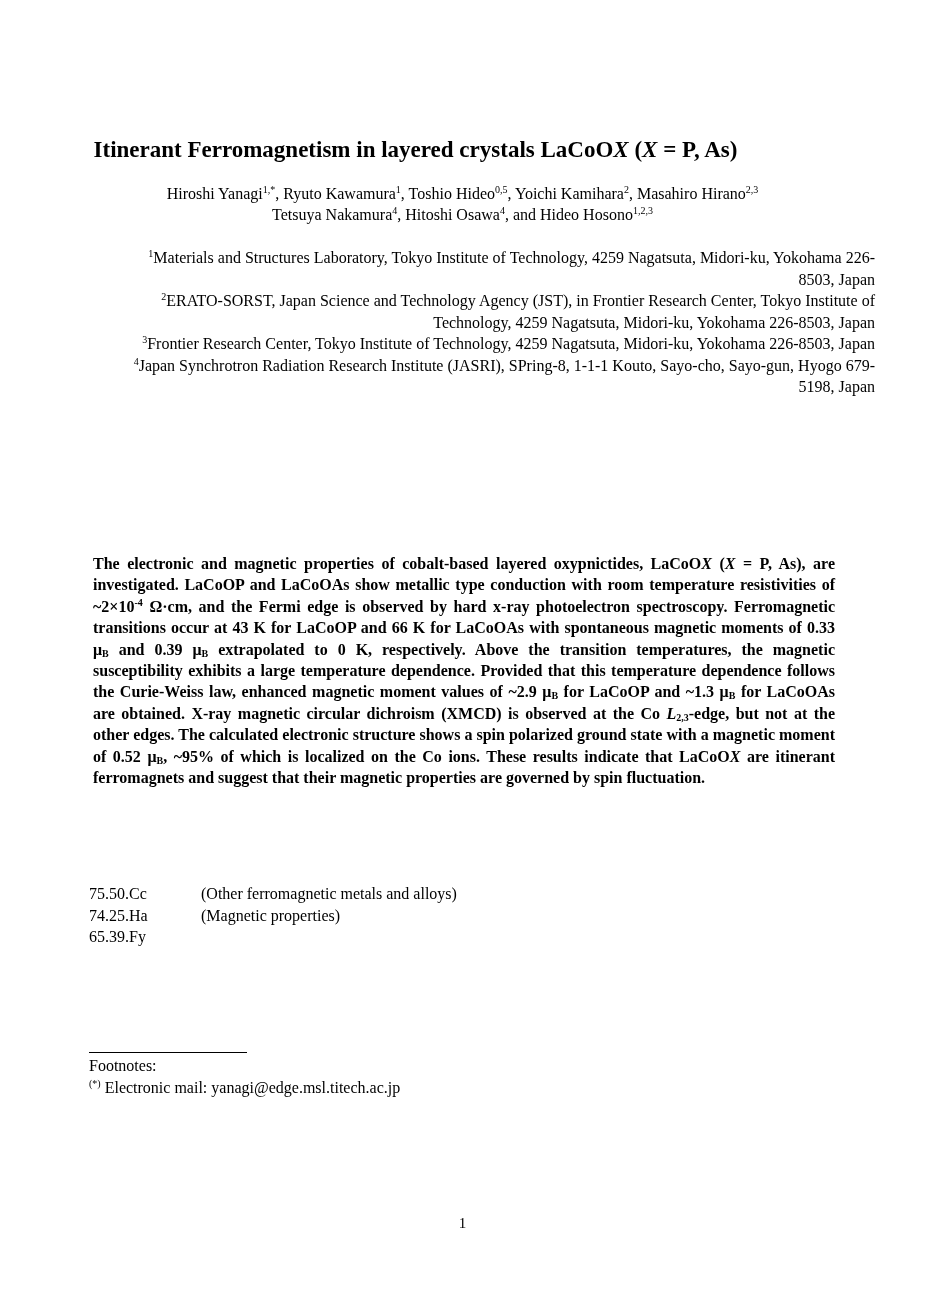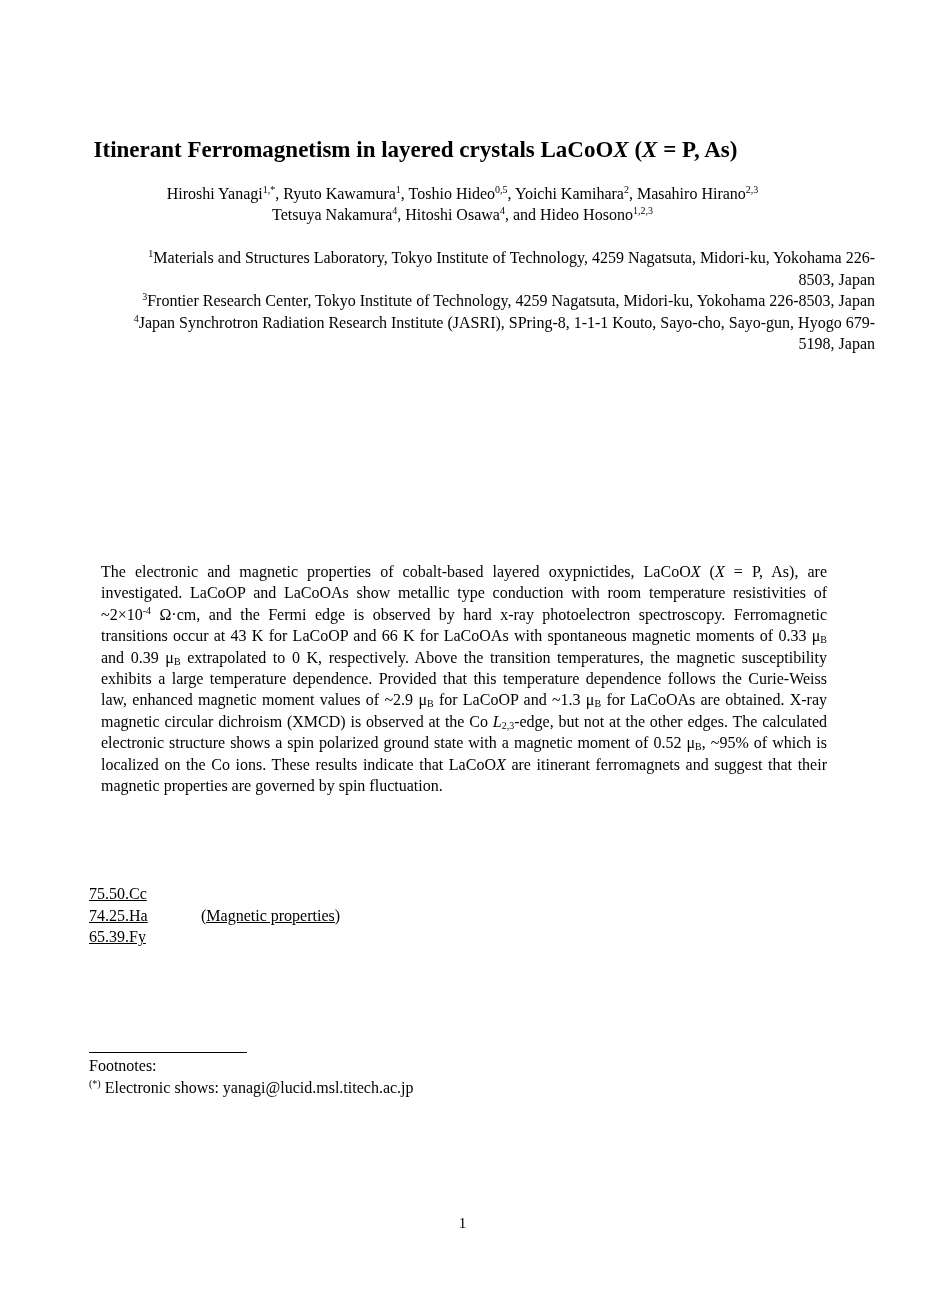--- a/index.html
+++ b/index.html
@@ -3,63 +3,65 @@
 <meta charset="utf-8">
 <style>
   html, body { margin: 0; padding: 0; background: #ffffff; }
   body { width: 925px; height: 1309px; position: relative; font-family: "Liberation Serif", serif; color: #000; overflow: hidden; }
   .title { position: absolute; top: 136px; left: 0; width: 831px; text-align: center; font-weight: bold; font-size: 23px; line-height: 28px; }
   .authors { position: absolute; top: 183px; left: 90px; width: 745px; text-align: center; font-size: 16px; line-height: 21px; }
   .affils { position: absolute; top: 247px; left: 90px; width: 745px; text-align: right; font-size: 16px; line-height: 21.5px; margin-left: 40px; }
   .affils div { margin: 0; }
   sup { font-size: 10px; line-height: 0; vertical-align: 6px; }
   .abstract { position: absolute; top: 549px; left: 89px; width: 750px; text-align: justify; font-size: 16px; line-height: 21.4px; }
-  .abstract p { margin: 12px; }
+  .abstract p { margin: 4px; font-weight: bold; }
   .sub { font-size: 10px; vertical-align: -2px; line-height: 0; }
   .pacs { position: absolute; top: 883px; left: 89px; width: 760px; font-size: 16px; line-height: 21.5px; }
-  .pacs-row { display: flex; text-decoration: underline; }
+  .pacs-row { display: flex; }
   .pacs-code { width: 112px; flex: none; }
   .rule { position: absolute; top: 1052px; left: 89px; width: 158px; height: 0; border-top: 1px solid #000; }
   .footnotes { position: absolute; top: 1055px; left: 89px; font-size: 16px; line-height: 21.5px; }
   .fn-mark { font-size: 10px; vertical-align: 6px; line-height: 0; }
   .pagenum { position: absolute; top: 1215px; left: 0; width: 925px; text-align: center; font-size: 15px; }
 </style>
 </head>
 <body>
 
 <div class="title"><span>Itinerant Ferromagnetism in layered crystals LaCoO</span><i>X</i><span> (</span><i>X</i><span> = P, As)</span></div>
 
 <div class="authors">
   <span><span>Hiroshi Yanagi</span><sup>1,*</sup><span>, </span></span><span><span>Ryuto Kawamura</span><sup>1</sup><span>, </span></span><span><span>Toshio Hideo</span><sup>0,5</sup><span>, </span></span><span><span>Yoichi Kamihara</span><sup>2</sup><span>, </span></span><span><span>Masahiro Hirano</span><sup>2,3</sup><span></span></span><br>
   <span><span>Tetsuya Nakamura</span><sup>4</sup><span>, </span></span><span><span>Hitoshi Osawa</span><sup>4</sup><span>, and </span></span><span><span>Hideo Hosono</span><sup>1,2,3</sup><span></span></span>
 </div>
 
 <div class="affils">
   <div><sup>1</sup><span>Materials and Structures Laboratory, Tokyo Institute of Technology, 4259 Nagatsuta, Midori-ku, Yokohama 226-8503, Japan</span></div>
+  <div><sup>2</sup><span>ERATO-SORST, Japan Science and Technology Agency (JST), in Frontier Research Center, Tokyo Institute of Technology, 4259 Nagatsuta, Midori-ku, Yokohama 226-8503, Japan</span></div>
   <div><sup>3</sup><span>Frontier Research Center, Tokyo Institute of Technology, 4259 Nagatsuta, Midori-ku, Yokohama 226-8503, Japan</span></div>
   <div><sup>4</sup><span>Japan Synchrotron Radiation Research Institute (JASRI), SPring-8, 1-1-1 Kouto, Sayo-cho, Sayo-gun, Hyogo 679-5198, Japan</span></div>
 </div>
 
 <div class="abstract">
   <p><span>The electronic and magnetic properties of cobalt-based layered oxypnictides, LaCoO</span><i>X</i><span> (</span><i>X</i><span> = P, As), are investigated. LaCoOP and LaCoOAs show metallic type conduction with room temperature resistivities of ~2×10</span><sup>-4</sup><span> Ω·cm, and the Fermi edge is observed by hard x-ray photoelectron spectroscopy. Ferromagnetic transitions occur at 43 K for LaCoOP and 66 K for LaCoOAs with spontaneous magnetic moments of 0.33 μ</span><span class="sub">B</span><span> and 0.39 μ</span><span class="sub">B</span><span> extrapolated to 0 K, respectively. Above the transition temperatures, the magnetic susceptibility exhibits a large temperature dependence. Provided that this temperature dependence follows the Curie-Weiss law, enhanced magnetic moment values of ~2.9 μ</span><span class="sub">B</span><span> for LaCoOP and ~1.3 μ</span><span class="sub">B</span><span> for LaCoOAs are obtained. X-ray magnetic circular dichroism (XMCD) is observed at the Co </span><i>L</i><span class="sub">2,3</span><span>-edge, but not at the other edges. The calculated electronic structure shows a spin polarized ground state with a magnetic moment of 0.52 μ</span><span class="sub">B</span><span>, ~95% of which is localized on the Co ions. These results indicate that LaCoO</span><i>X</i><span> are itinerant ferromagnets and suggest that their magnetic properties are governed by spin fluctuation.</span></p>
 </div>
 
 <div class="pacs">
   <div class="pacs-row">
       <span class="pacs-code">75.50.Cc</span>
+      <span>(Other ferromagnetic metals and alloys)</span>
     </div>
   <div class="pacs-row">
       <span class="pacs-code">74.25.Ha</span>
       <span>(Magnetic properties)</span>
     </div>
   <div class="pacs-row">
       <span class="pacs-code">65.39.Fy</span>
     </div>
 </div>
 
 <div class="rule"></div>
 
 <div class="footnotes">
   <div>Footnotes:</div>
-  <div><span class="fn-mark">(*)</span><span> Electronic shows: yanagi@lucid.msl.titech.ac.jp</span></div>
+  <div><span class="fn-mark">(*)</span><span> Electronic mail: yanagi@edge.msl.titech.ac.jp</span></div>
 </div>
 
 <div class="pagenum">1</div>
 
 </body></html>

